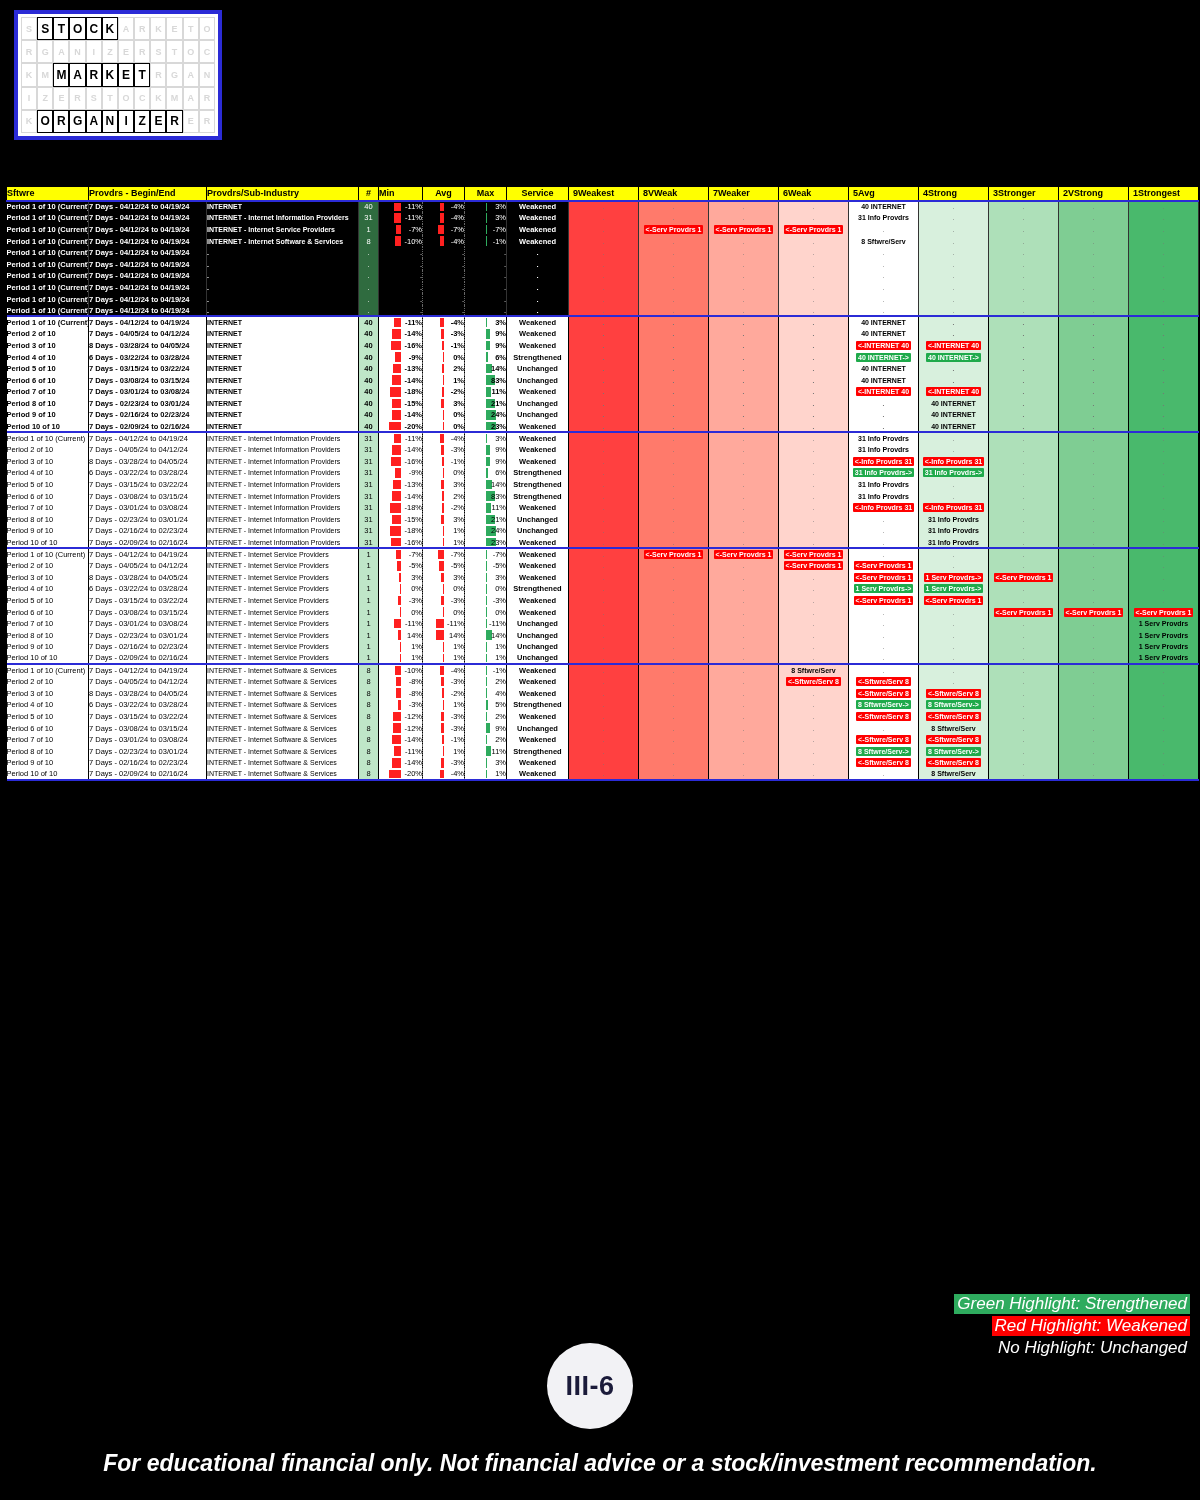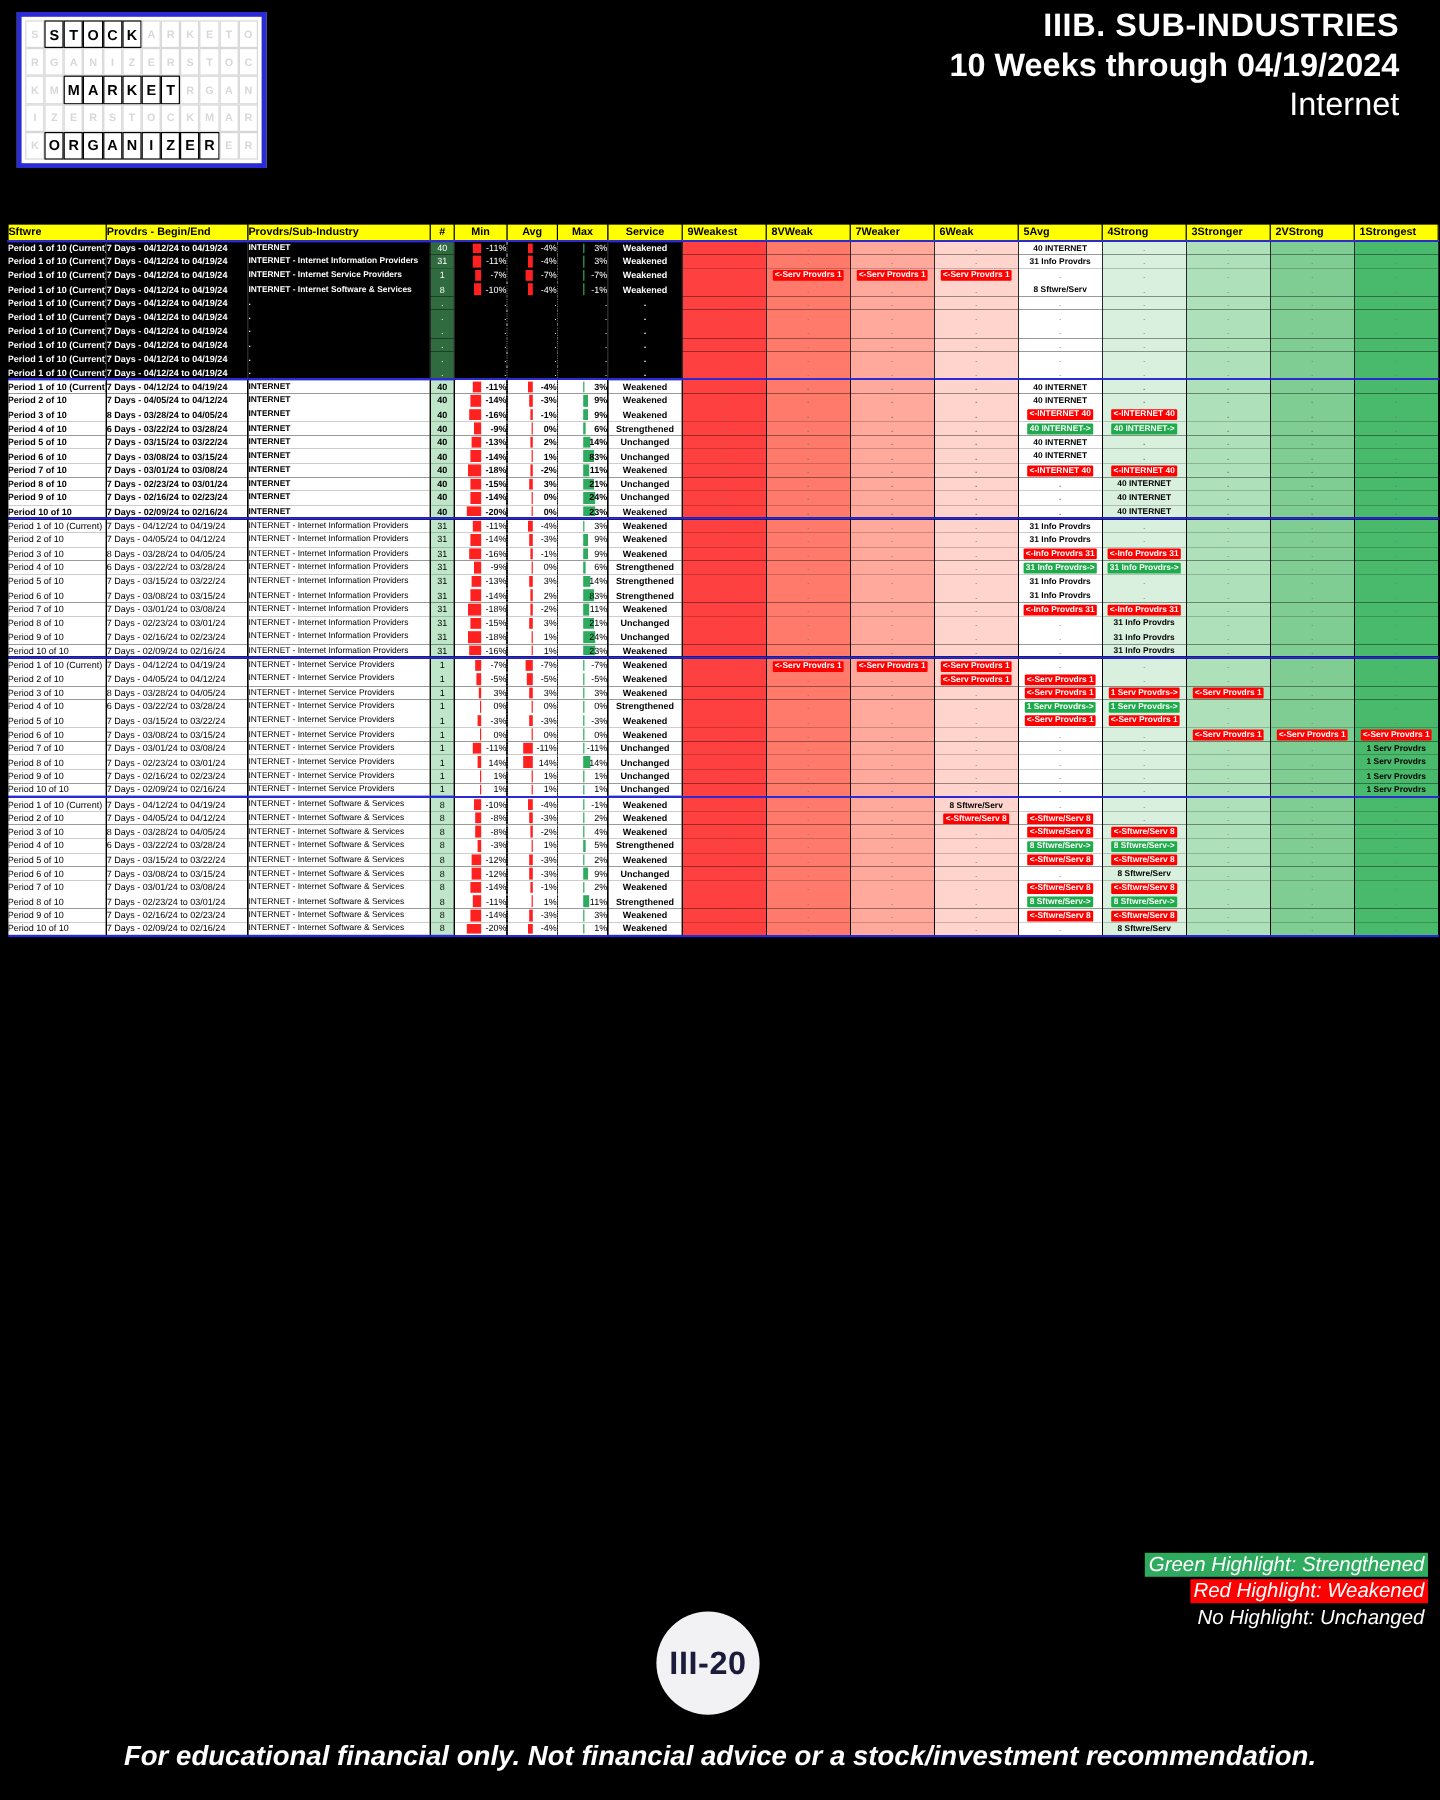--- a/index.html
+++ b/index.html
@@ -181,25 +181,20 @@
         <div class="logo-cell on">A</div>
         <div class="logo-cell on">N</div>
         <div class="logo-cell on">I</div>
         <div class="logo-cell on">Z</div>
         <div class="logo-cell on">E</div>
         <div class="logo-cell on">R</div>
         <div class="logo-cell">E</div>
         <div class="logo-cell">R</div>
       </div>
   </div>
-  <div id="title-block">
-    <div class="l1">IIIB. SUB-INDUSTRIES</div>
-    <div class="l2">10 Weeks through 04/19/2024</div>
-    <div class="l3">Internet</div>
-  </div>
 </div>
 
 <div id="table-wrap">
   <table class="main">
     <colgroup>
       <col style="width:82px">
         <col style="width:118px">
         <col style="width:152px">
       <col style="width:20px">
         <col style="width:44px">
@@ -215,21 +210,21 @@
         <col style="width:70px">
         <col style="width:70px">
         <col style="width:70px">
     </colgroup>
     <thead>
       <tr id="head-row">
           <th>Sftwre</th>
           <th>Provdrs - Begin/End</th>
           <th>Provdrs/Sub-Industry</th>
           <th style="text-align: center;">#</th>
-          <th style="text-align: center;">Min</th>
+          <th style="text-align: left;">Min</th>
           <th style="text-align: center;">Avg</th>
           <th style="text-align: center;">Max</th>
           <th style="text-align: center;">Service</th>
           <th class="rank">9Weakest</th>
           <th class="rank">8VWeak</th>
           <th class="rank">7Weaker</th>
           <th class="rank">6Weak</th>
           <th class="rank">5Avg</th>
           <th class="rank">4Strong</th>
           <th class="rank">3Stronger</th>
@@ -1191,15 +1186,15 @@
       </tbody>
   </table>
 </div>
 
 <div id="legend">
   <div><span class="g">Green Highlight: Strengthened</span></div>
   <div><span class="r">Red Highlight: Weakened</span></div>
   <div><span class="n">No Highlight: Unchanged</span></div>
 </div>
 
-<div id="page-badge">III-20</div>
+<div id="page-badge">III-6</div>
 
 <div id="footer">For educational financial only. Not financial advice or a stock/investment recommendation.</div>
 
 </body></html>

